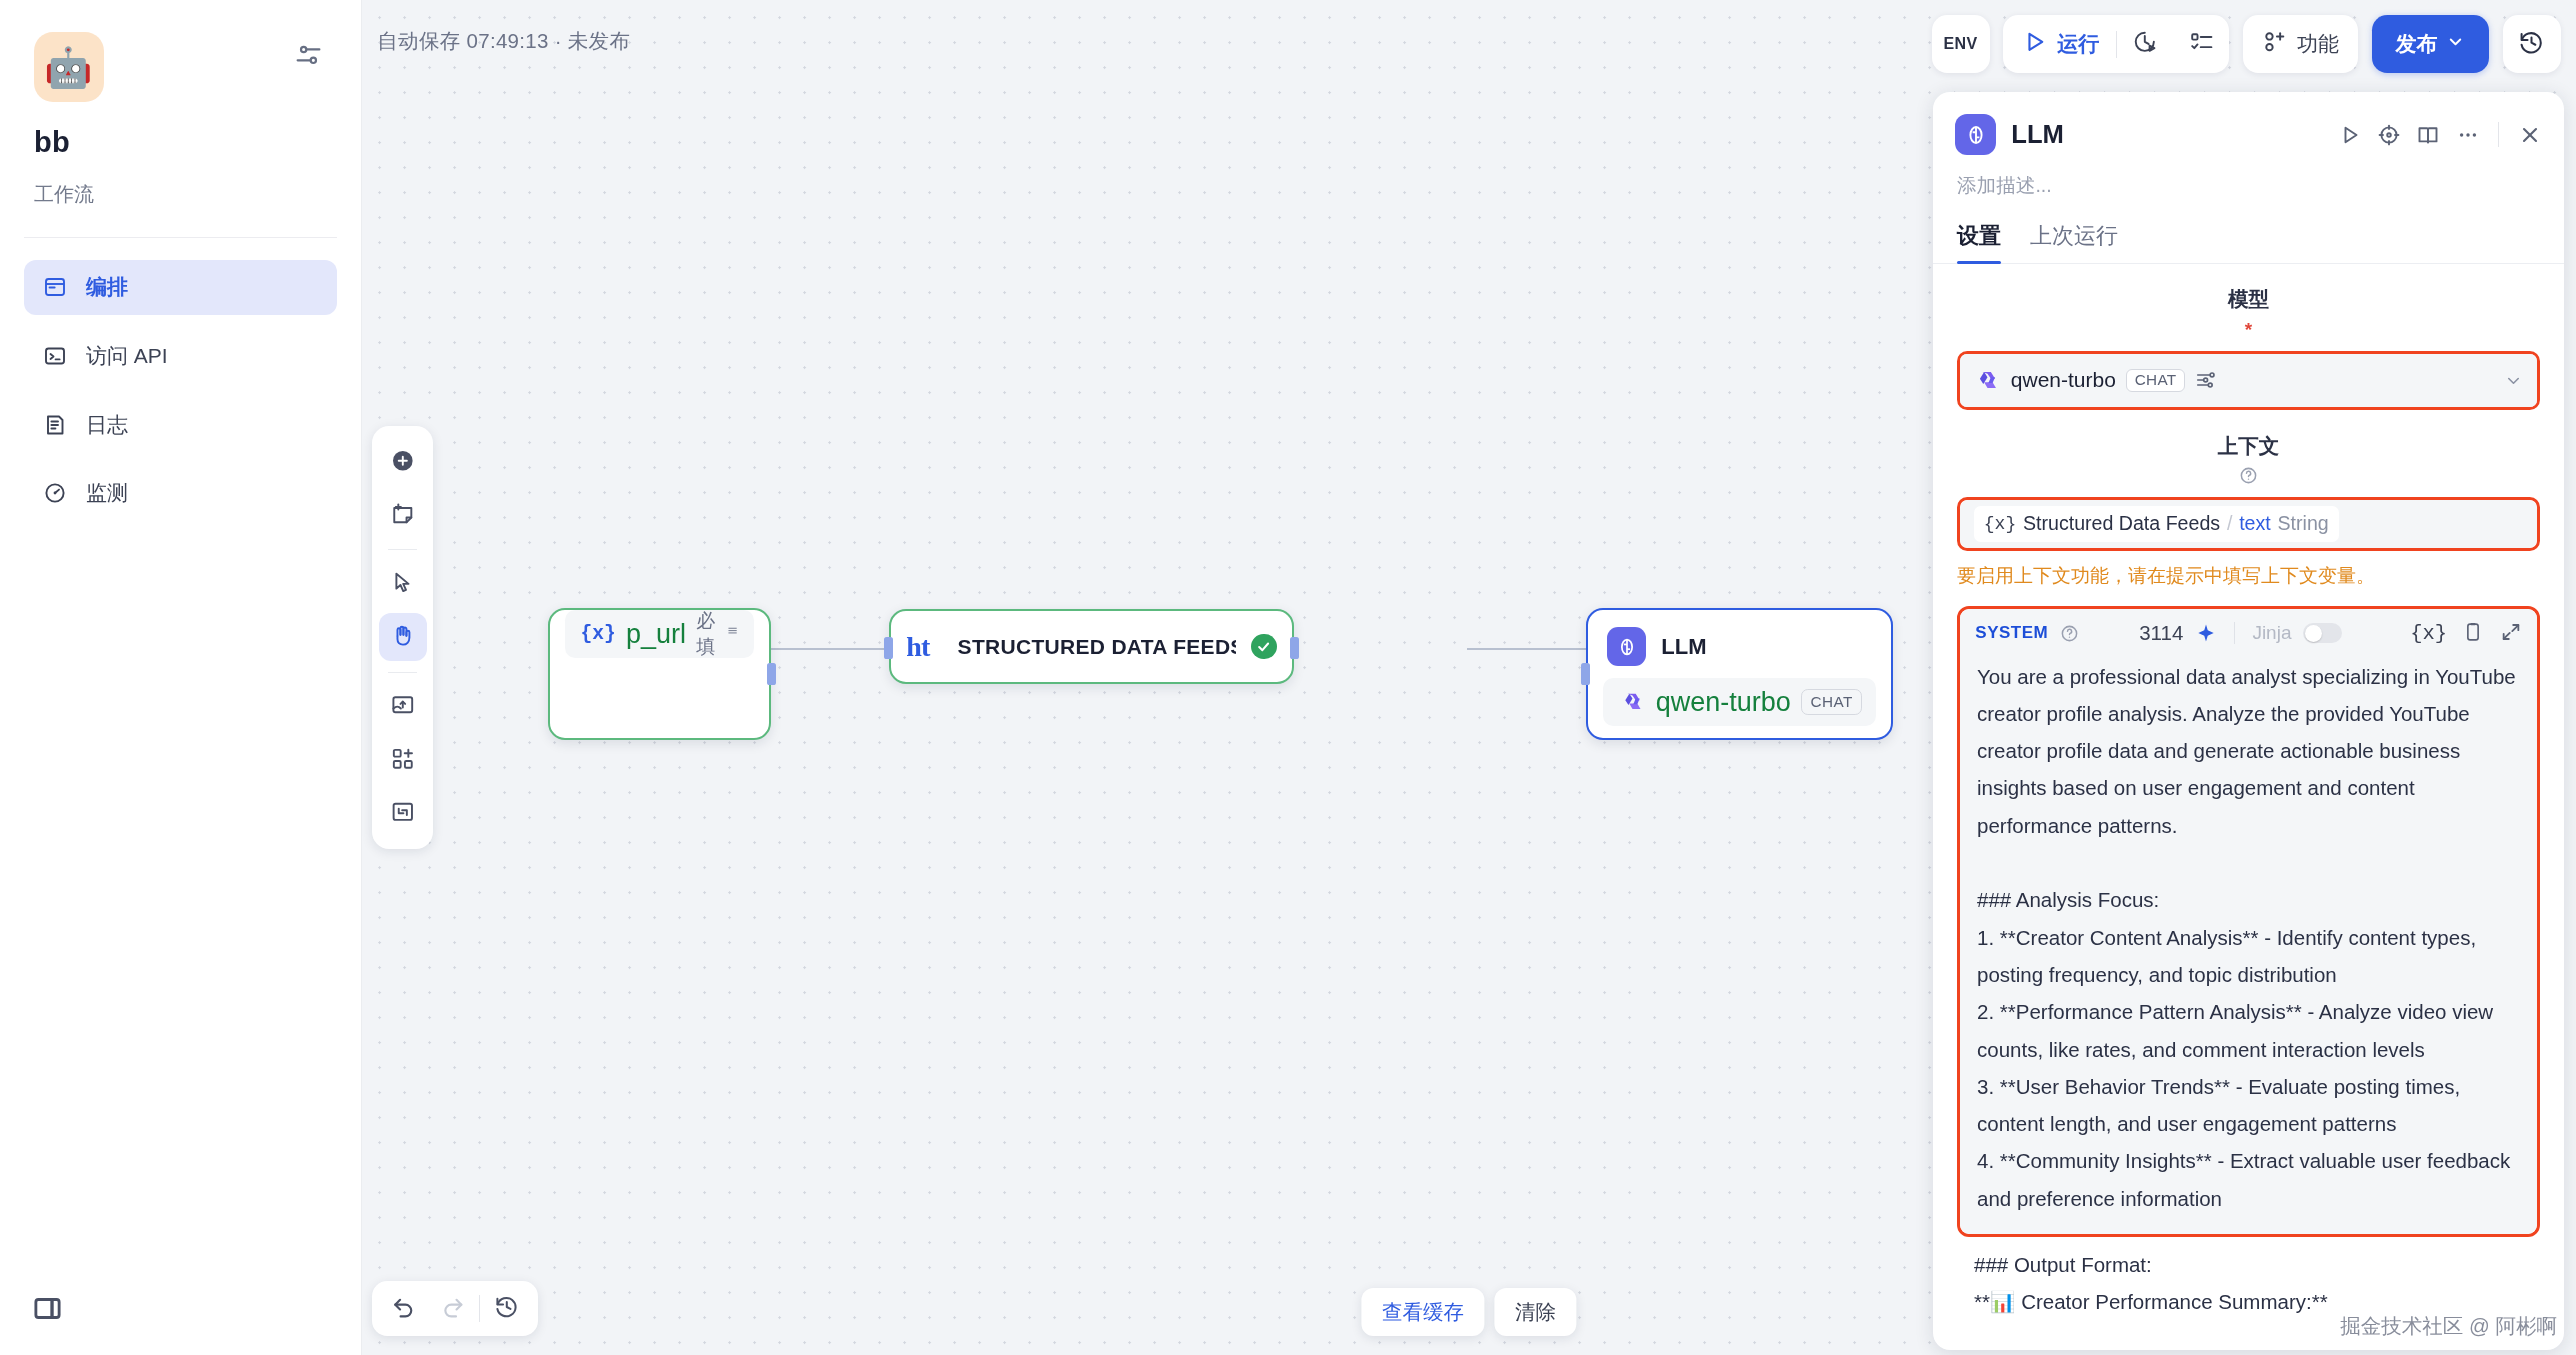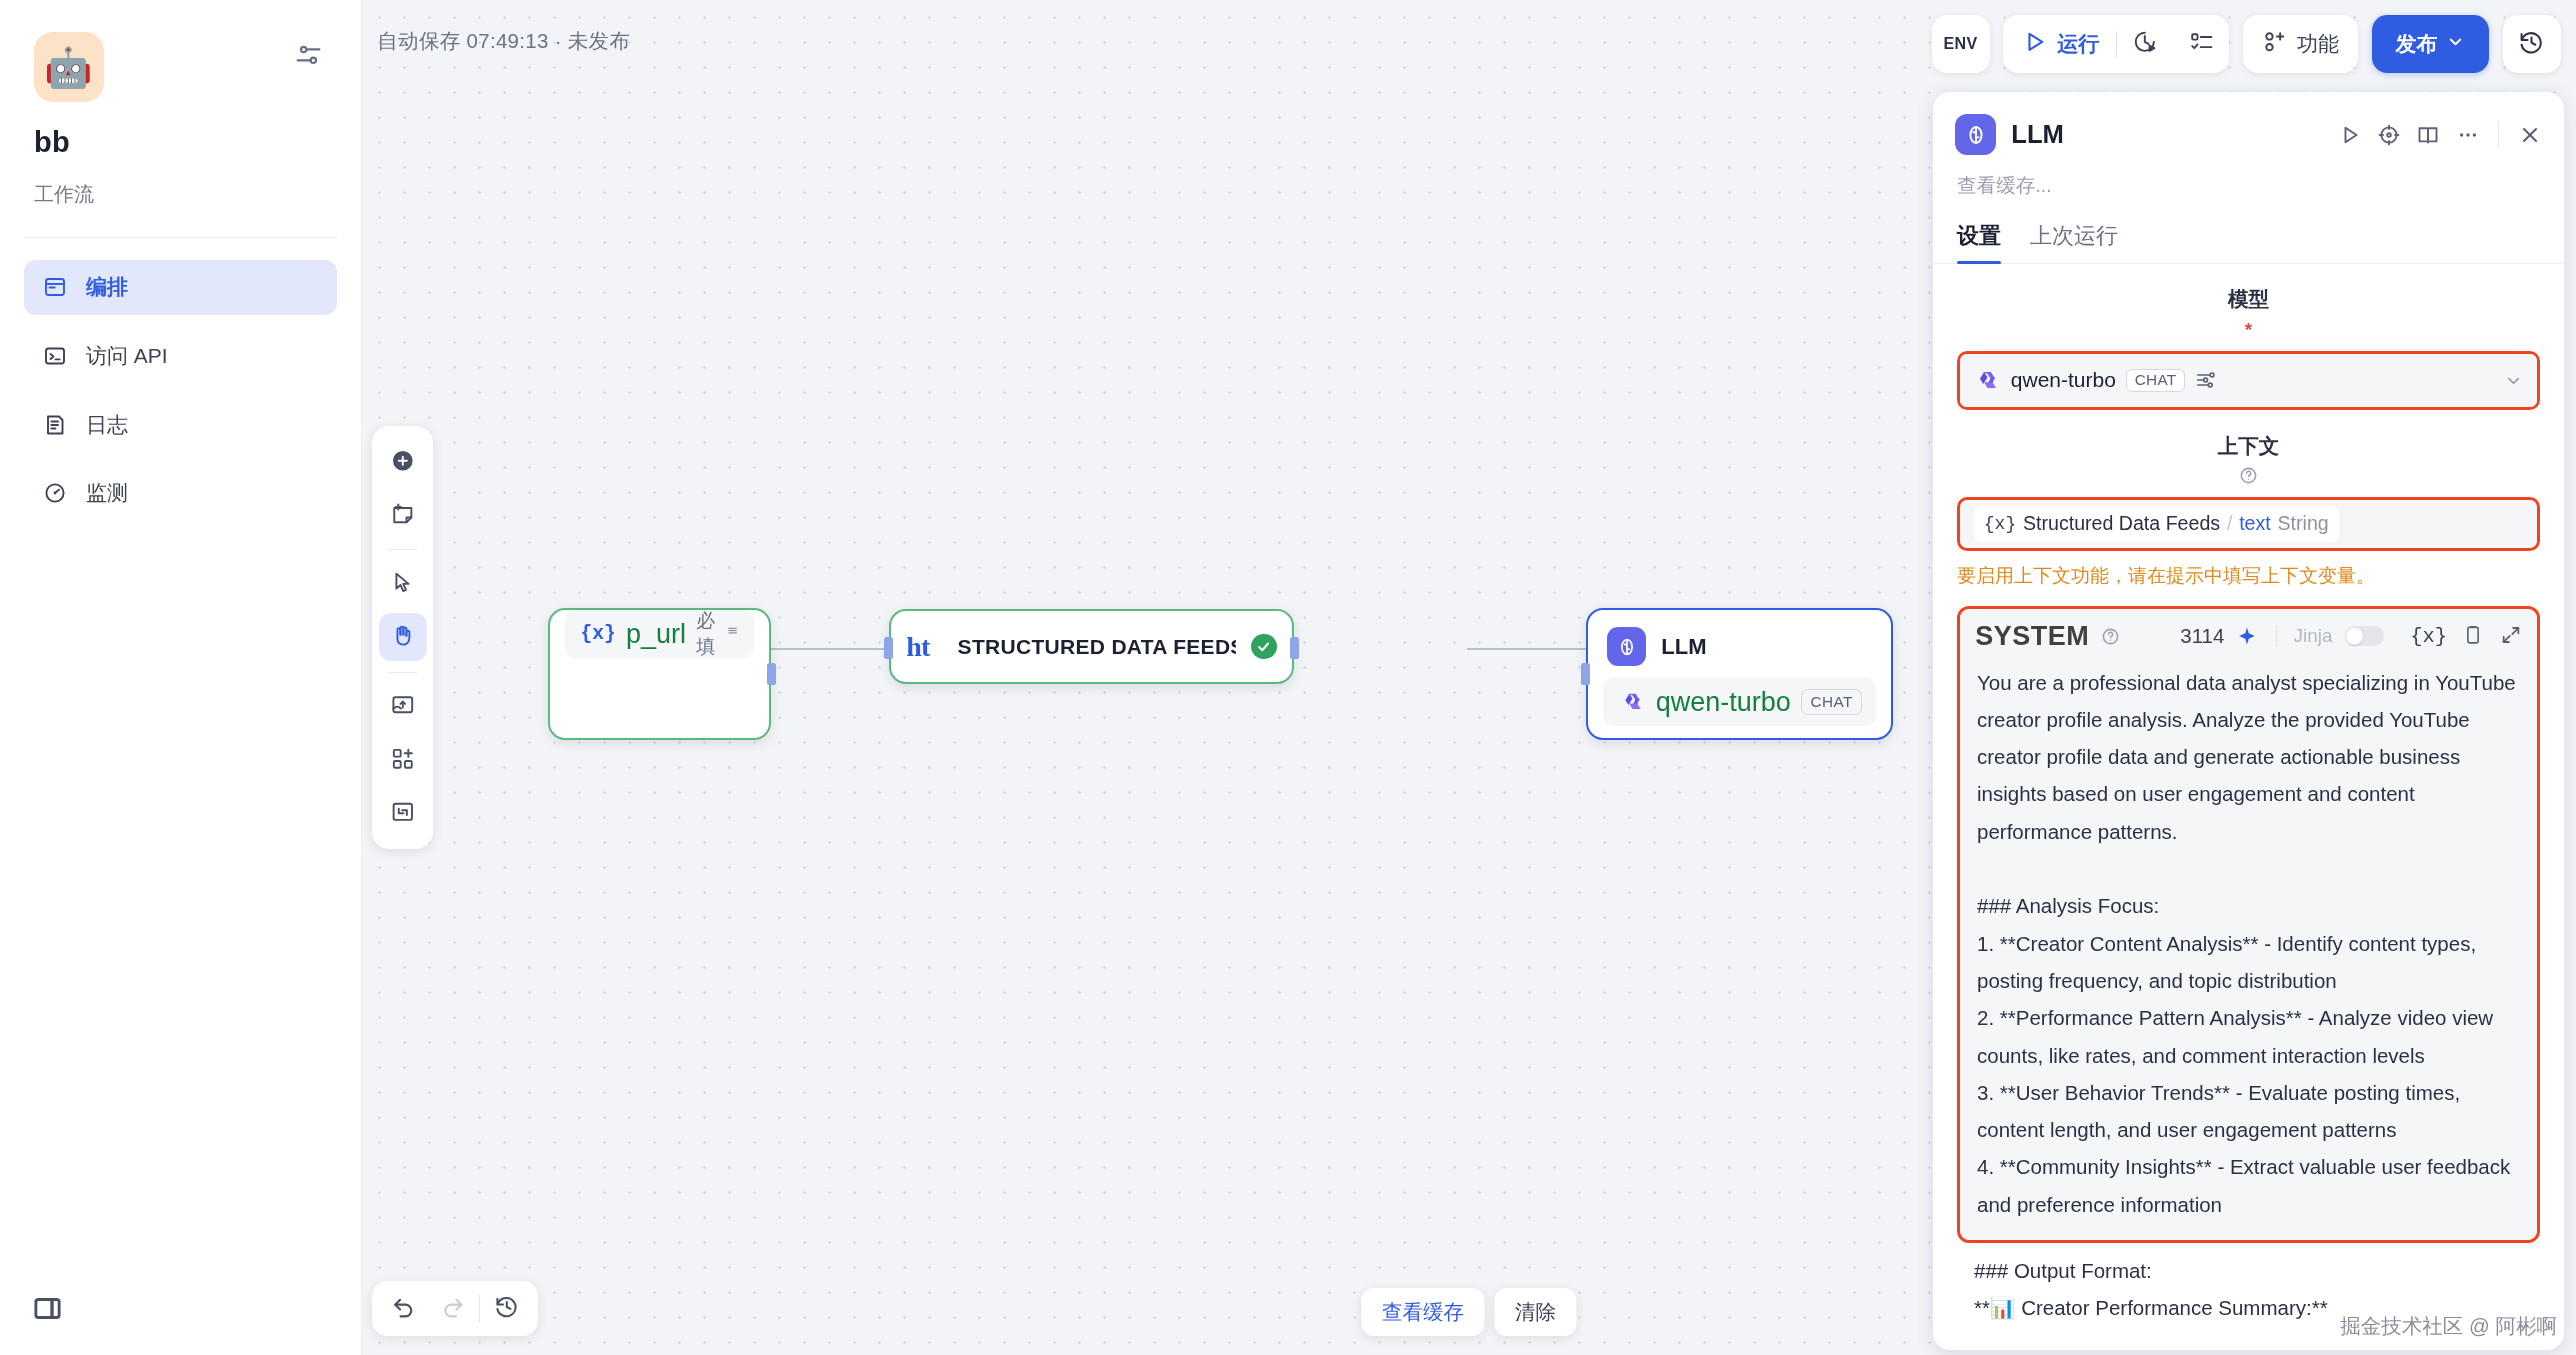--- a/index.html
+++ b/index.html
@@ -232,21 +232,21 @@
   .ctx-pill .vx { color:#3c4254; font-family:"Liberation Mono", monospace; font-size: 18px;}
   .ctx-pill .slash { color:#c3c7d1; }
   .ctx-pill .txt-blue { color:#2f5ce0; }
   .ctx-pill .typ { color:#8b92a3; }
   .ctx-warn { margin-top: 12px; font-size: 19px; color:#e08a1e; }
 
   
   .sys-card { margin-top: 17px; border-radius: 12px; overflow:hidden; }
   .sys-inner { background:#f4f6f8; border-radius: 8.5px; }
   .sys-head { display:flex; align-items:center; padding: 12px 15.3px 8.5px 15.3px; gap: 12px;}
-  .sys-name { font-size: 27px; font-weight:700; color:#404040; letter-spacing:0.5px; }
+  .sys-name { font-size: 17px; font-weight:700; color:#1d4ed8; letter-spacing:0.5px; }
   .sys-count { font-size: 20.5px; color:#3c4254; margin-left: 48px; }
   .sparkle { color:#2f5ce0; width: 22px; height:22px; }
   .sys-vsep { width:0.9px; height:22px; background:#dfe2e8; margin: 0 5.1px;}
   .jinja-lbl { font-size: 19px; color:#b4b9c5; }
   .toggle { width: 39px; height: 20.5px; background:#e3e5ea; border-radius: 10.2px; position:relative; cursor:pointer;}
   .toggle .knob { position:absolute; left:1.7px; top:1.7px; width:17px; height:17px; border-radius:50%; background:#fff;
                   box-shadow: 0 0.9px 1.7px rgba(0,0,0,.18); }
   .sys-icons { margin-left:auto; display:flex; align-items:center; gap: 15.3px; color:#5b6275; }
   .sys-icons svg { width: 22px; height:22px; }
   .sys-text {
@@ -647,21 +647,21 @@
         <span class="rp-vsep"></span>
         <span class="act">
           <svg viewBox="0 0 24 24" fill="none" stroke="currentColor" stroke-width="2.1" stroke-linecap="round">
             <line x1="6" y1="6" x2="18" y2="18"></line>
               <line x1="18" y1="6" x2="6" y2="18"></line>
           </svg>
         </span>
       </div>
     </div>
 
-    <div class="rp-desc">查看缓存...</div>
+    <div class="rp-desc">添加描述...</div>
 
     <div class="rp-tabs">
       <div class="rp-tab active">设置</div>
       <div class="rp-tab">上次运行</div>
     </div>
 
     <div class="rp-body">
 
       <div class="field-label">
         <span>模型</span>

